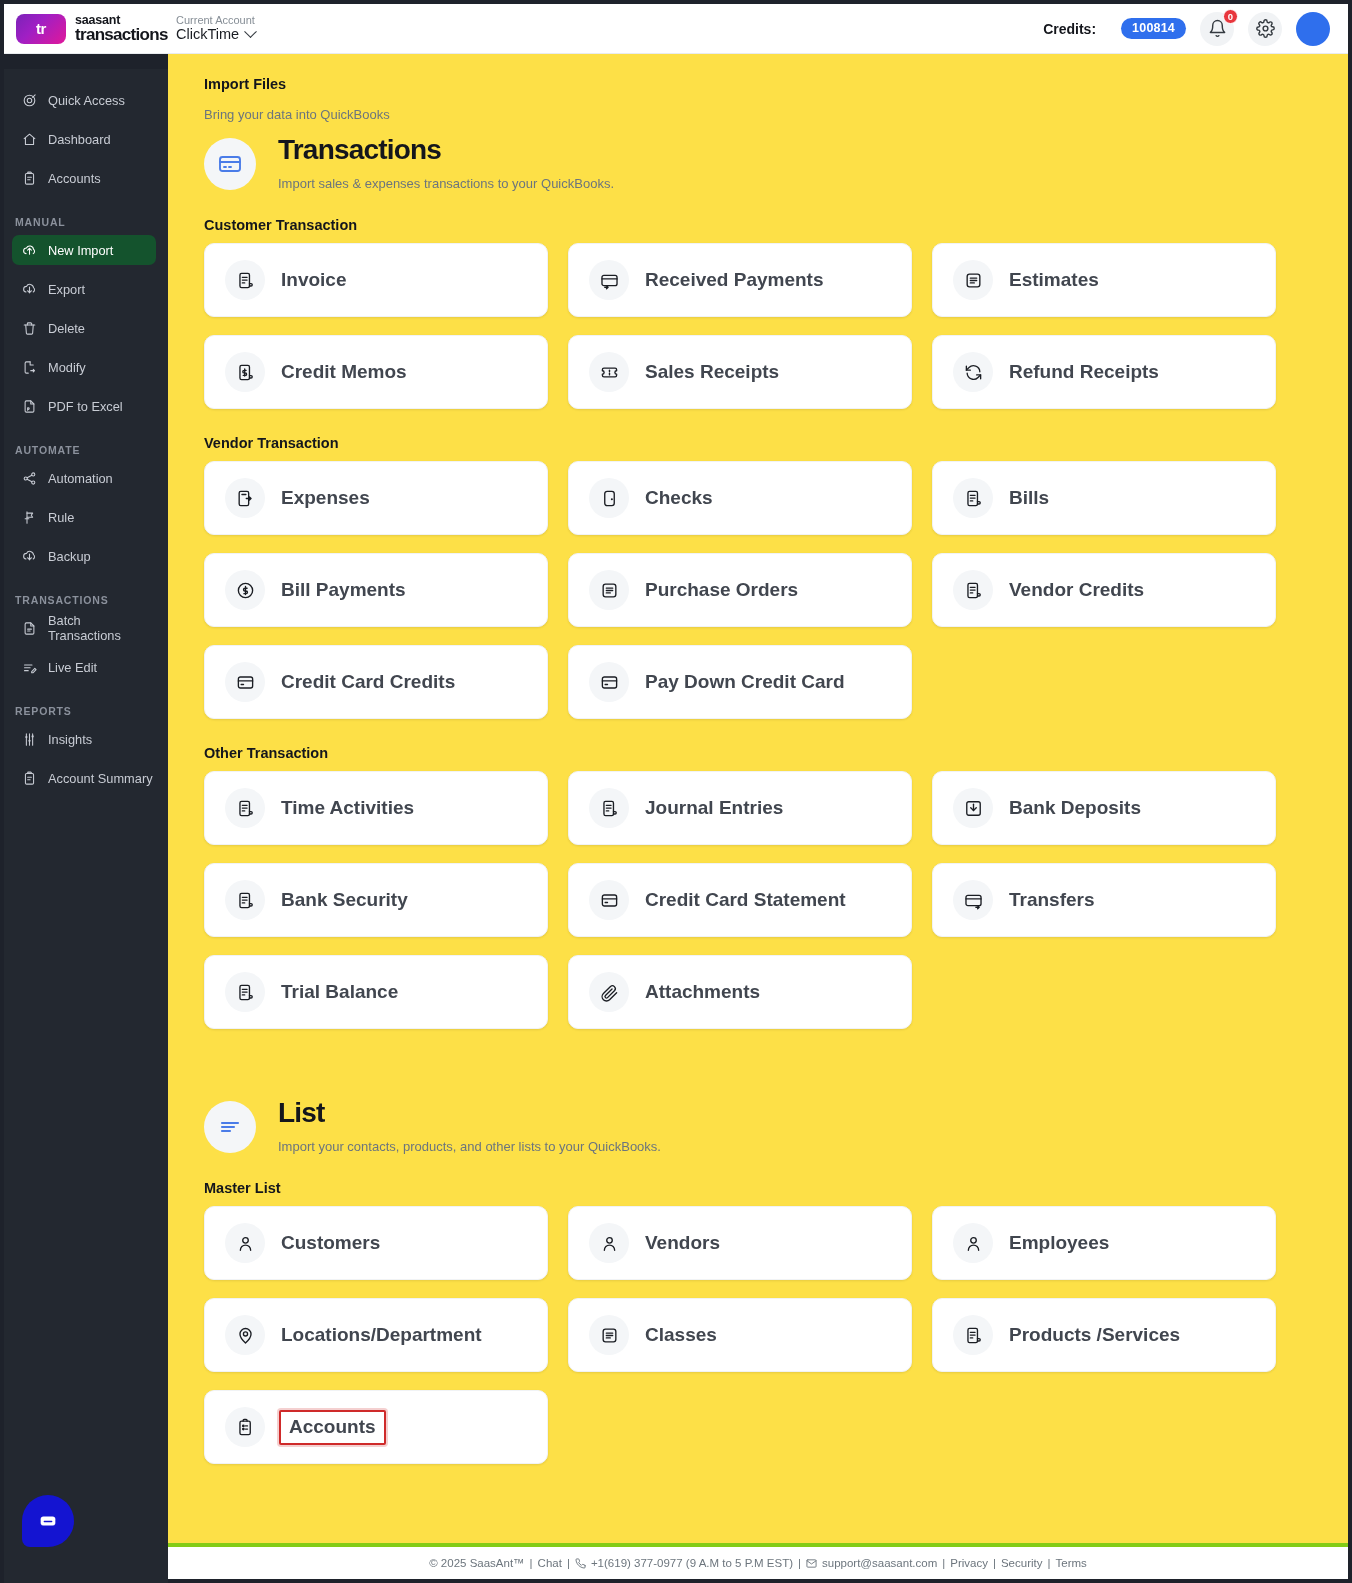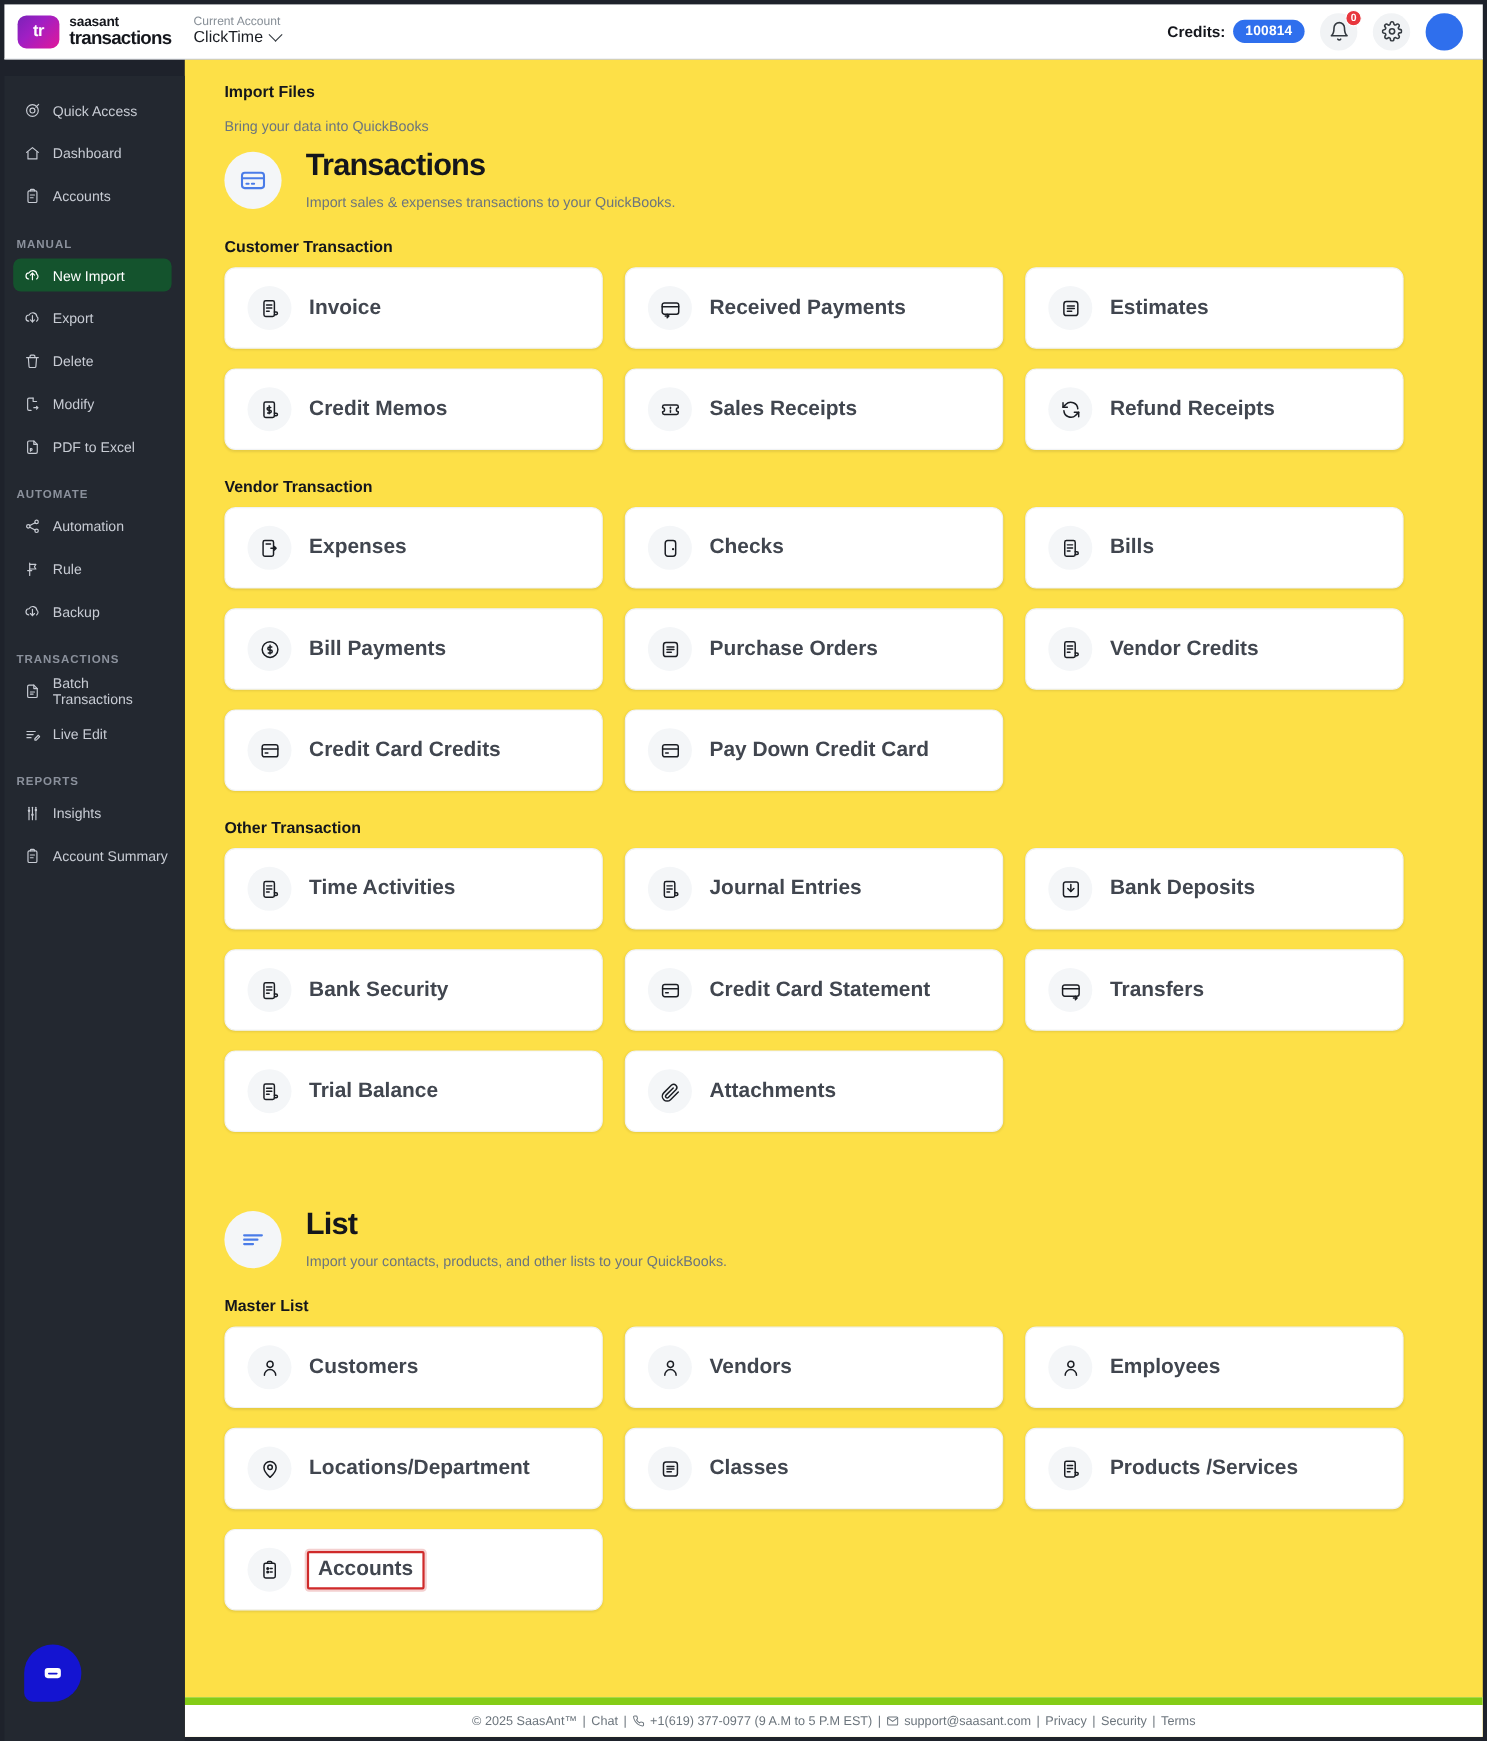--- a/index.html
+++ b/index.html
@@ -23,37 +23,37 @@
     position: absolute;
     top: 4px; left: 4px;
     width: 1344px; height: 50px;
     background: #ffffff;
     display: flex; align-items: center;
     border-bottom: 1px solid #e9ecef;
     z-index: 30;
   }
   .brand { display: flex; align-items: center; gap: 9px; padding-left: 12px; width: 164px; }
   .brand-logo {
-    width: 38px; height: 30px; border-radius: 8px;
+    width: 50px; height: 30px; border-radius: 8px;
     background: linear-gradient(135deg,#7b22b8 0%, #a01fc4 40%, #e0189a 100%);
     display: flex; align-items: center; justify-content: center;
     color: #fff; font-weight: 700; font-size: 15px; letter-spacing: -0.5px;
     font-family: "Liberation Sans", sans-serif;
   }
   .brand-text { line-height: 1.02; }
   .brand-top { font-size: 12.5px; font-weight: 600; color: #14161c; letter-spacing: -0.2px;}
   .brand-bottom { font-size: 17px; font-weight: 700; color: #14161c; letter-spacing: -0.7px; margin-top: -1px;}
 
   .acct { margin-left: 8px; line-height: 1.15; }
   .acct-label { font-size: 11px; color: #868e96; }
   .acct-value { font-size: 14.5px; color: #1a1d23; font-weight: 500; display: flex; align-items: center; gap: 7px; }
   .chev { display:inline-block; width: 9px; height: 9px; border-right: 1.8px solid #343a40; border-bottom: 1.8px solid #343a40; transform: rotate(45deg) translate(-2px,-2px); }
 
   .top-right { margin-left: auto; display: flex; align-items: center; gap: 14px; padding-right: 18px; }
-  .credits { display: flex; align-items: center; gap: 7px; }
+  .credits { display: flex; align-items: center; gap: 25px; }
   .credits-label { font-size: 14px; font-weight: 700; color: #14161c; }
   .credits-pill {
     background: #2f6fed; color: #fff; border-radius: 999px;
     padding: 3px 11px 4px; font-size: 12.5px; font-weight: 600; letter-spacing: .2px;
   }
   .icon-btn {
     position: relative; width: 34px; height: 34px; border-radius: 50%;
     background: #f1f3f5; display: flex; align-items: center; justify-content: center;
   }
   .badge-dot {
@@ -131,21 +131,21 @@
     margin-left: -2px;
   }
   .card.empty { background: transparent; border: none; box-shadow: none; }
 
   .spacer-lg { height: 56px; }
 
   
   .footer {
     position: absolute; bottom: 0; left: 0; width: 1180px;
     height: 36px; display: flex; align-items: center; justify-content: center;
-    font-size: 11.5px; color: #6c757d; border-top: 7px solid #84cc16;
+    font-size: 11.5px; color: #6c757d; border-top: 4px solid #84cc16;
     background: #fff; gap: 5px;
   }
   .footer span, .footer a { color: #6c757d; text-decoration: none; white-space: nowrap; }
   .f-sep { color: #ced4da; }
 
   
   .chat-bubble {
     position: absolute; left: 22px; bottom: 36px;
     width: 52px; height: 52px; background: #1414d1;
     border-radius: 26px 26px 26px 8px;

